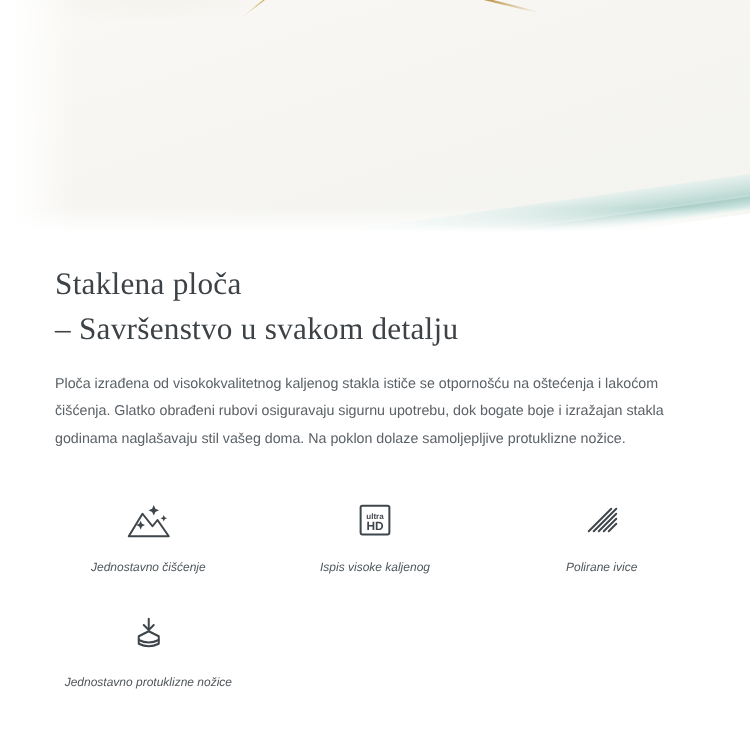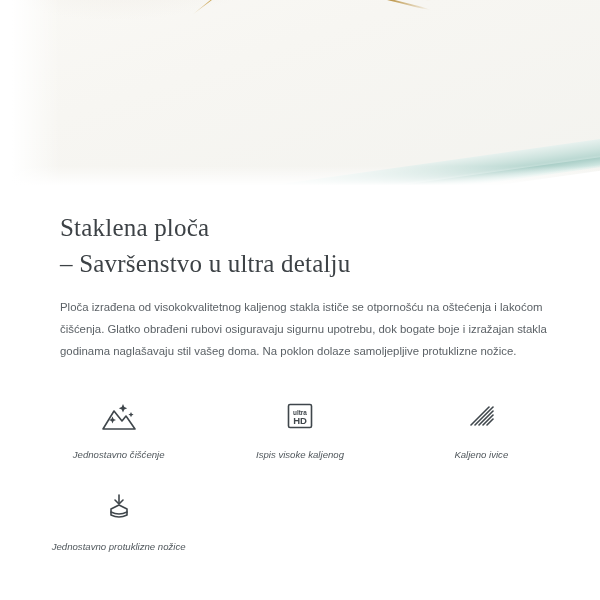--- a/index.html
+++ b/index.html
@@ -82,21 +82,21 @@
   }
   .hero-mask-bottom {
     position: absolute;
     left: 0; bottom: 0;
     width: 600px; height: 30px;
     background: linear-gradient(0deg, #ffffff 35%, rgba(255,255,255,0) 100%);
   }
 
   
   .content {
-    padding: 14px 44px 0 60px;
+    padding: 14px 44px 0 44px;
   }
   h1.title {
     margin: 0;
     font-family: "Liberation Serif", serif;
     font-size: 25px;
     font-weight: normal;
     line-height: 1.42;
     color: #3d4246;
     letter-spacing: 0.2px;
   }
@@ -169,21 +169,21 @@
     </div>
     <div class="glass-edge"></div>
     <div class="glass-edge2"></div>
     <div class="hero-mask-left"></div>
     <div class="hero-mask-bottom"></div>
   </div>
 
   <div class="content">
     <h1 class="title">
       <span>Staklena ploča</span>
-      <span class="line2">– Savršenstvo u ultra detalju</span>
+      <span class="line2">– Savršenstvo u svakom detalju</span>
     </h1>
     <p class="description">Ploča izrađena od visokokvalitetnog kaljenog stakla ističe se otpornošću na oštećenja i lakoćom čišćenja. Glatko obrađeni rubovi osiguravaju sigurnu upotrebu, dok bogate boje i izražajan stakla godinama naglašavaju stil vašeg doma. Na poklon dolaze samoljepljive protuklizne nožice.</p>
   </div>
 
   <div class="features">
 
     <div class="feature">
       <div class="icon-wrap">
         <svg width="42" height="36" viewBox="0 0 42 36" aria-hidden="true">
           <path class="stroke" d="M5 30 L16 12 L24 22 L28 17 L37 30 Z"></path>
@@ -209,21 +209,21 @@
     <div class="feature">
       <div class="icon-wrap">
         <svg width="40" height="36" viewBox="0 0 40 36" aria-hidden="true">
           <path class="stroke" d="M10 26 L28 8"></path>
           <path class="stroke" d="M14 26 L32 8"></path>
           <path class="stroke" d="M18 26 L32 12"></path>
           <path class="stroke" d="M22 26 L32 16"></path>
           <path class="stroke" d="M26 26 L32 20"></path>
         </svg>
       </div>
-      <div class="label">Kaljeno ivice</div>
+      <div class="label">Polirane ivice</div>
     </div>
 
 
     <div class="feature">
       <div class="icon-wrap">
         <svg width="42" height="38" viewBox="0 0 42 38" aria-hidden="true">
           <path class="stroke" d="M21 5 L21 13"></path>
           <path class="stroke" d="M17 10 L21 14 L25 10"></path>
           <path class="stroke" d="M13 19 L21 15 L29 19 L29 25 Q21 29 13 25 Z"></path>
           <path class="stroke" d="M13 22 Q21 26 29 22"></path>

